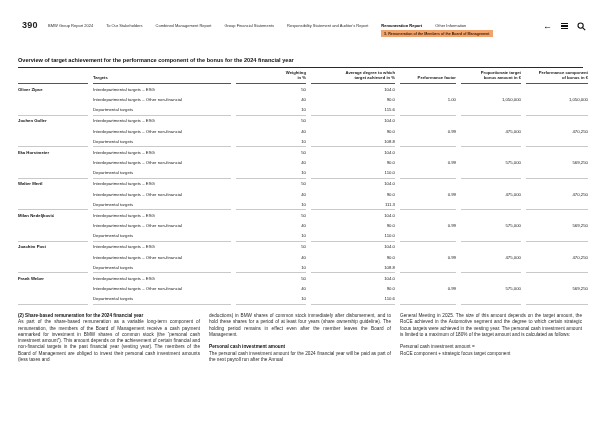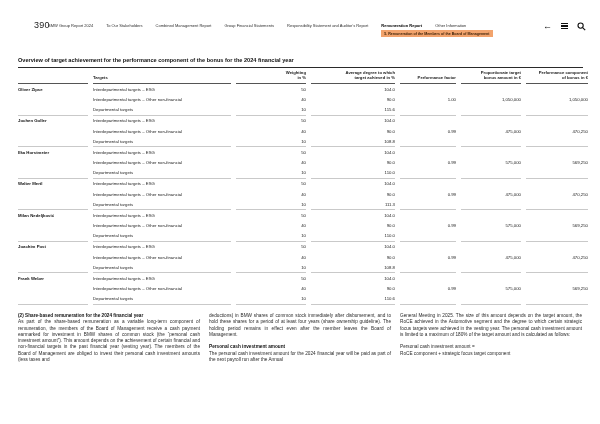--- a/index.html
+++ b/index.html
@@ -1,21 +1,21 @@
 <!DOCTYPE html>
 <html><head>
 <meta charset="utf-8">
 <style>
   * { margin:0; padding:0; box-sizing:border-box; }
   html,body { width:600px; height:424px; background:#ffffff; overflow:hidden; }
   body { font-family:"Liberation Sans", sans-serif; color:#1c1c1c; position:relative; }
 
   
   .hdr { position:absolute; top:20px; left:18px; right:14px; height:22px; }
-  .pagenum { position:absolute; left:16px; top:0; font-size:9px; font-weight:400; letter-spacing:.2px; }
+  .pagenum { position:absolute; left:4px; top:0; font-size:9px; font-weight:700; letter-spacing:.2px; }
   .nav { position:absolute; left:30px; top:3px; display:flex; gap:13px; white-space:nowrap; }
   .nav-item { font-size:4px; color:#2e2e2e; cursor:pointer; position:relative; }
   .nav-item.active { font-weight:700; color:#000; }
   .subnav-tag { position:absolute; left:0; top:7px; background:#f2a36c; color:#40230a;
                 font-size:3.6px; padding:1.5px 3px; white-space:nowrap; }
   .hdr-icons { position:absolute; right:0; top:1px; display:flex; gap:9px; align-items:center; }
   .icon-btn { cursor:pointer; display:flex; align-items:center; justify-content:center; height:10px; }
   .arrow-glyph { font-size:9px; font-weight:700; color:#111; line-height:1; }
   .toc-lines { display:flex; flex-direction:column; gap:1.4px; }
   .toc-lines i { display:block; width:7px; height:1.1px; background:#111; }

